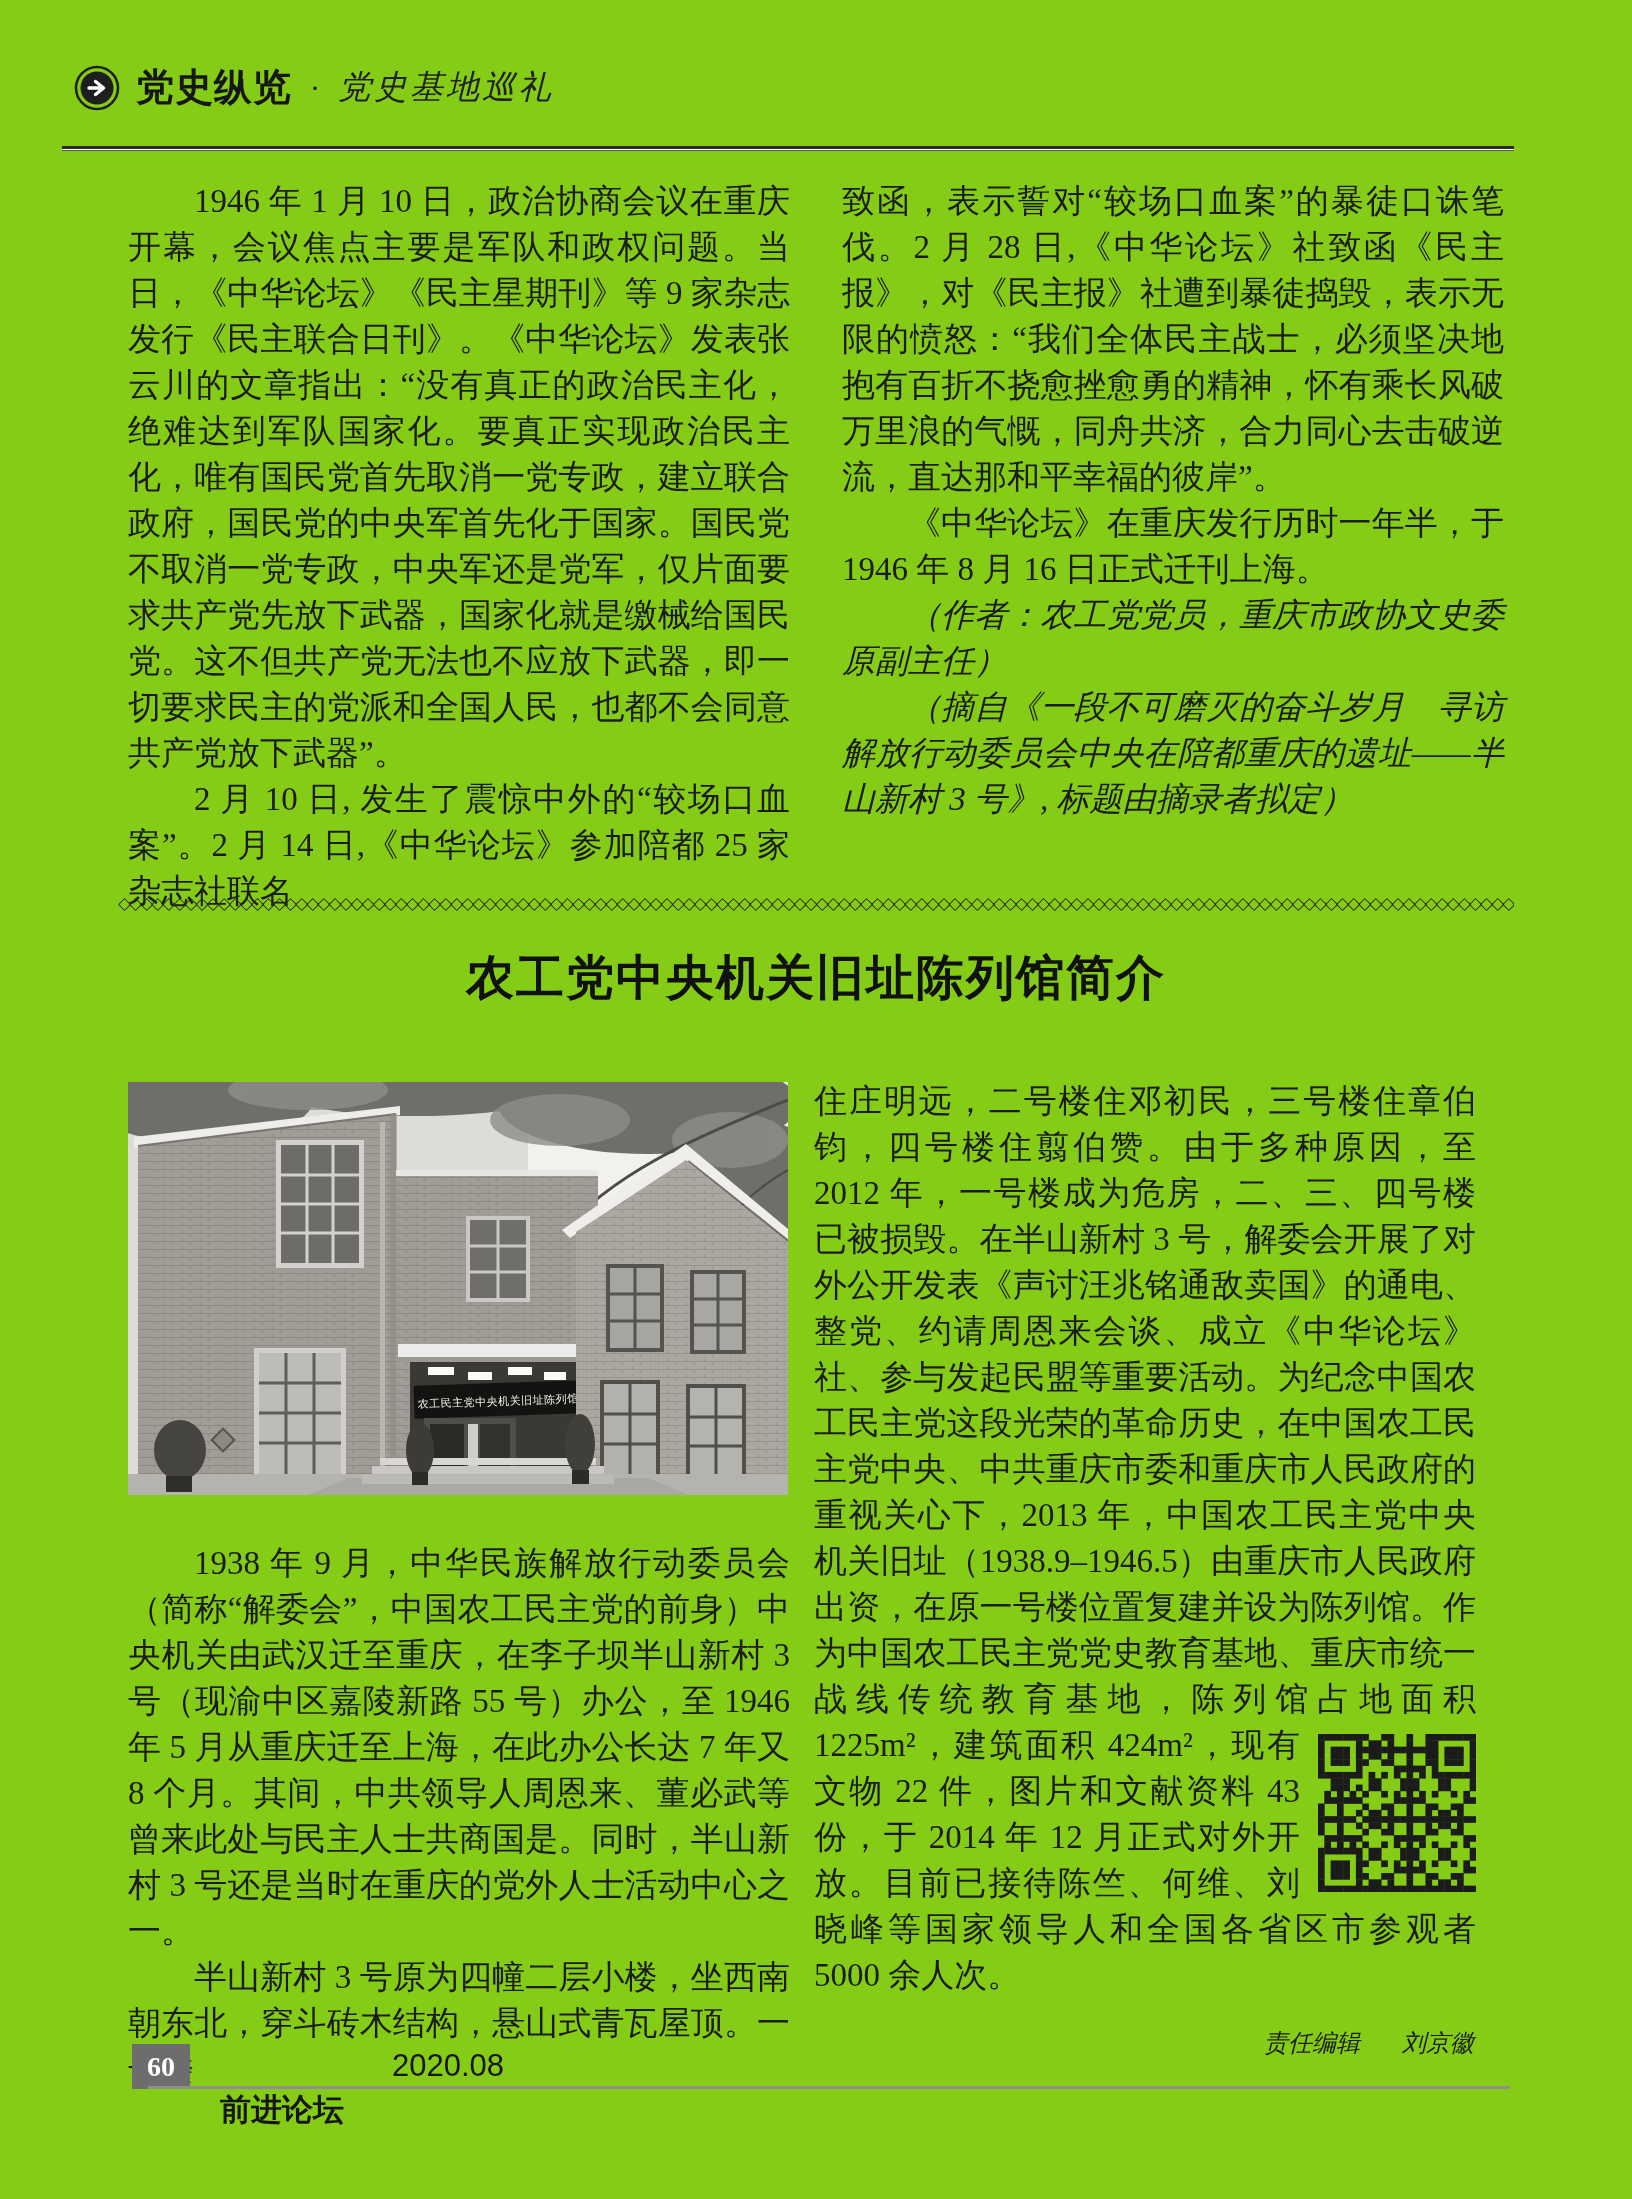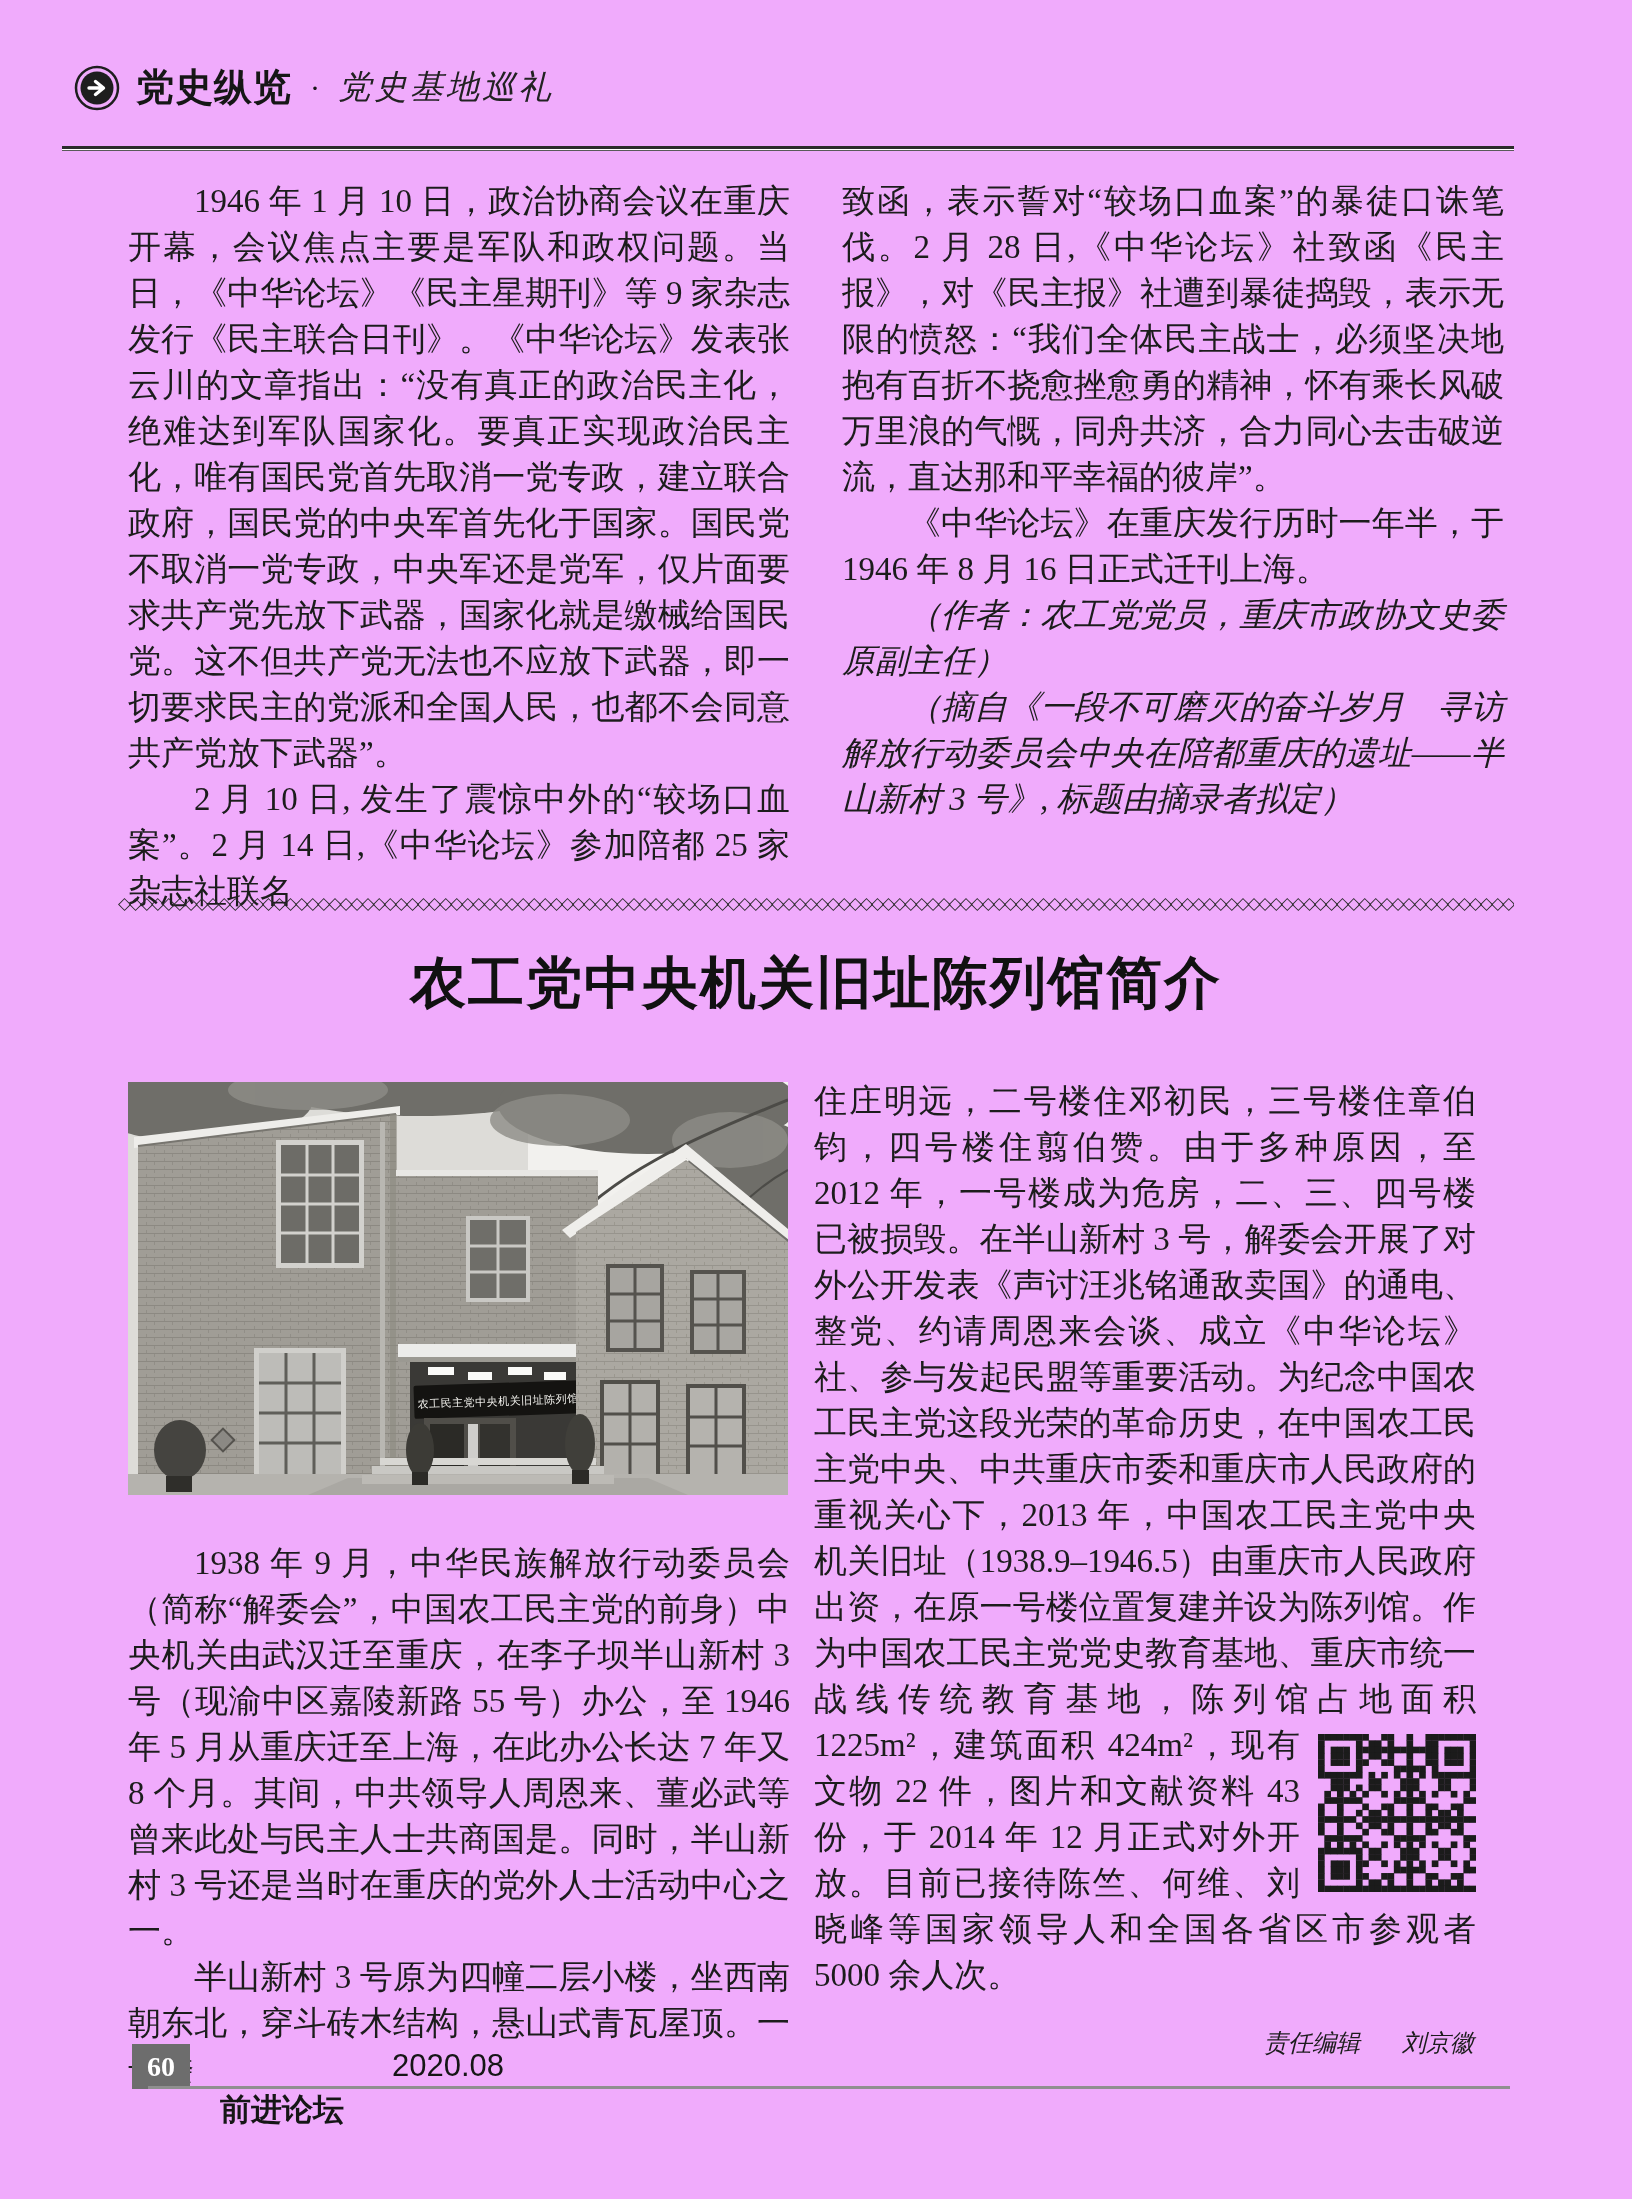--- a/index.html
+++ b/index.html
@@ -1,18 +1,18 @@
 <!DOCTYPE html>
 <html><head>
 <meta charset="utf-8">
 <style>
   * { margin:0; padding:0; box-sizing:border-box; }
   html,body { background:#ffffff; }
   .page {
-    position:relative; width:1632px; height:2199px; background:#f0abfc;
+    position:relative; width:1632px; height:2199px; background:#84cc16;
     font-family:"Liberation Serif","DejaVu Serif",serif; color:#1c1c1c; overflow:hidden;
   }
   
   .hdr { position:absolute; left:74px; top:62px; display:flex; align-items:center; gap:16px; }
   .hdr .ic { width:46px; height:46px; flex:0 0 auto; }
   .hdr .t1 { font-family:"Liberation Sans","DejaVu Sans",sans-serif; font-weight:bold; font-size:38px; letter-spacing:1px; color:#161616; }
   .hdr .dot { font-size:30px; color:#161616; padding:0 2px; }
   .hdr .t2 { font-size:33px; font-style:italic; letter-spacing:3px; color:#222; }
   .hrule { position:absolute; left:62px; top:146px; width:1452px; height:6px;
     background:linear-gradient(to bottom,#2b2b2b 0,#2b2b2b 3px,#ffffff 3px,#ffffff 4px,#5a5a5a 4px,#5a5a5a 5px,transparent 5px); }
@@ -22,21 +22,21 @@
   .col p.cont { text-indent:0; }
   .kai { font-style:italic; }
   .col-tl { left:128px; top:178px; }
   .col-tr { left:842px; top:178px; }
   .col-bl { left:128px; top:1540px; }
   .col-br { left:814px; top:1078px; }
   
   .divider { position:absolute; left:118px; top:893px; width:1396px; height:24px;
     font-size:17px; line-height:22px; letter-spacing:-2px; color:#2a2a2a; white-space:nowrap; overflow:hidden; }
   .title { position:absolute; left:0; top:946px; width:1632px; text-align:center;
-    font-family:"Liberation Sans","DejaVu Sans",sans-serif; font-weight:900; font-size:56px; letter-spacing:2px; color:#111; }
+    font-family:"Liberation Sans","DejaVu Sans",sans-serif; font-weight:900; font-size:48px; letter-spacing:2px; color:#111; }
   
   .photo { position:absolute; left:128px; top:1082px; width:660px; height:413px; }
   .photo svg { display:block; width:660px; height:413px; }
   
   .qr-spacer { float:right; width:0; height:656px; }
   .qr { float:right; clear:right; width:158px; height:158px; margin:0 0 8px 18px; }
   .qr svg { display:block; width:158px; height:158px; }
   .editor { clear:both; text-align:right; font-style:italic; font-size:24px; padding-top:22px; padding-right:2px; color:#1c1c1c; }
   .editor .nm { margin-left:36px; }
   

